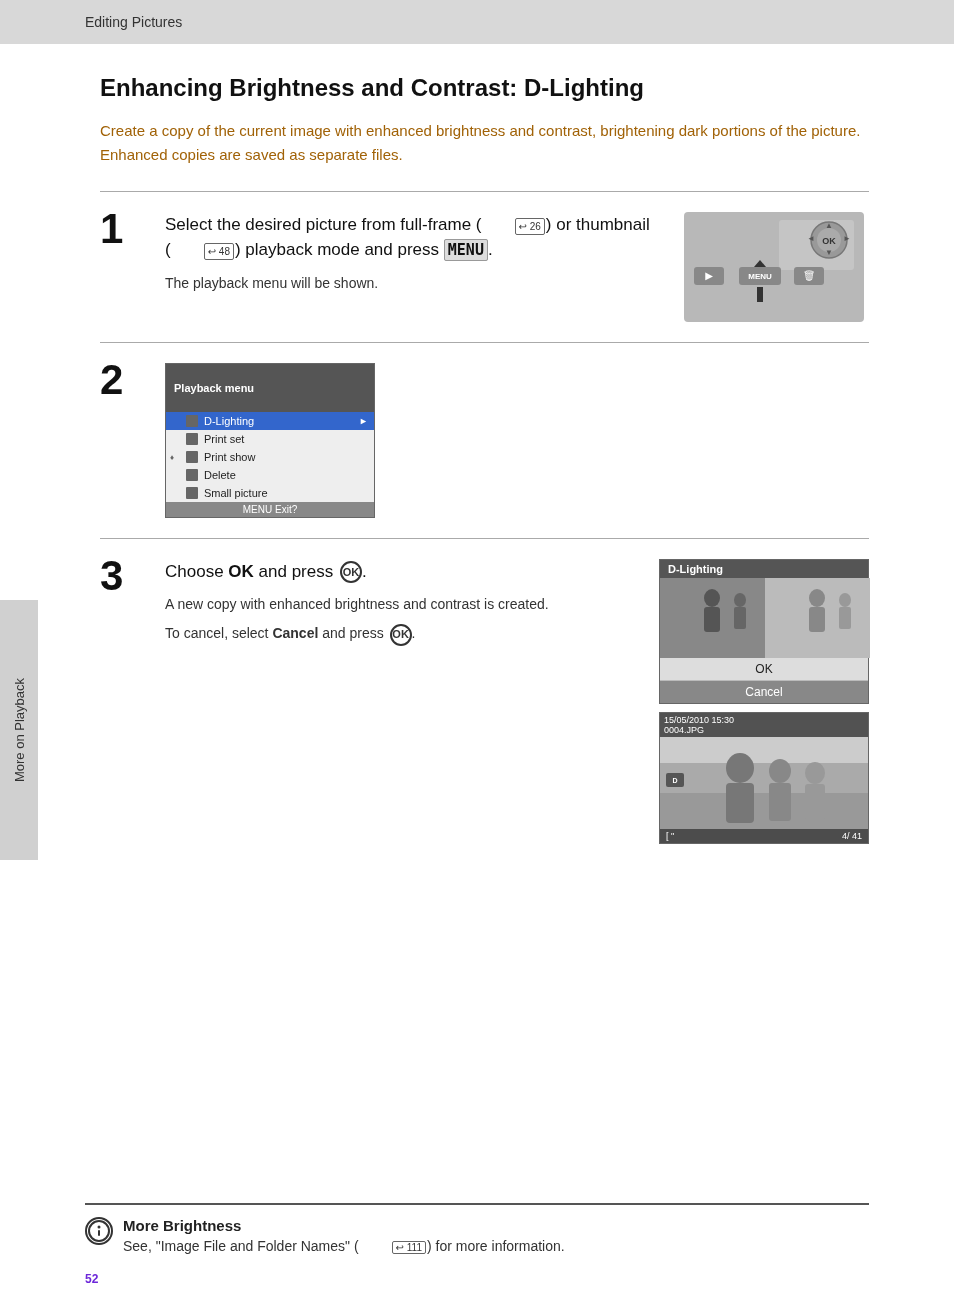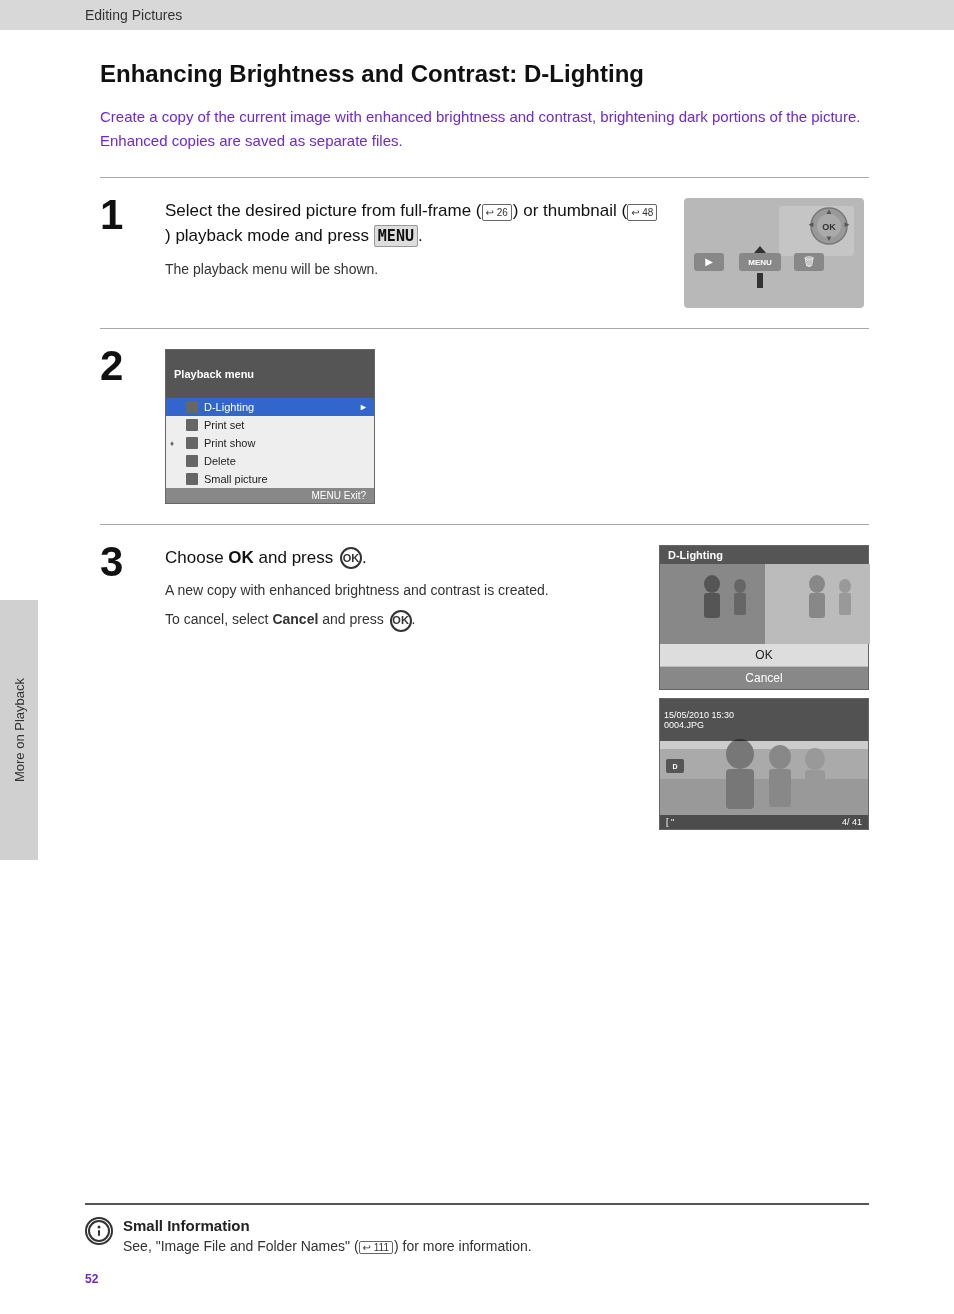--- a/index.html
+++ b/index.html
@@ -9,21 +9,21 @@
       background: #fff;
       font-family: Arial, Helvetica, sans-serif;
       font-size: 15px;
       color: #222;
       position: relative;
     }
 
     
     .header-bar {
       background: #d8d8d8;
-      padding: 7px 85px;
+      padding: 14px 85px;
       font-size: 14px;
       color: #333;
     }
 
     
     .sidebar {
       position: absolute;
       left: 0;
       top: 600px;
       width: 38px;
@@ -62,21 +62,21 @@
       font-weight: 700;
       color: #111;
       margin-bottom: 16px;
       line-height: 1.2;
     }
 
     
     .intro-text {
       font-size: 15px;
       line-height: 1.6;
-      color: #6d28d9;
+      color: #a16207;
       margin-bottom: 24px;
     }
 
     
     .divider {
       border: none;
       border-top: 1px solid #aaa;
       margin: 0;
     }
 
@@ -168,21 +168,21 @@
       position: absolute;
       right: 6px;
       font-size: 9px;
     }
     .menu-footer {
       background: #888;
       color: #fff;
       padding: 2px 8px;
       font-size: 10px;
       display: flex;
-      justify-content: flex-end;
+      justify-content: center;
     }
     .menu-icon {
       width: 12px;
       height: 12px;
       background: #666;
       border-radius: 1px;
       flex-shrink: 0;
     }
 
     
@@ -253,21 +253,21 @@
       height: 130px;
       background: #999;
       position: relative;
       display: flex;
       align-items: center;
       justify-content: center;
     }
     .playback-info-bar {
       background: rgba(0,0,0,0.6);
       color: #fff;
-      padding: 11px 4px;
+      padding: 2px 4px;
       font-size: 9px;
       position: absolute;
       top: 0;
       left: 0;
       width: 100%;
     }
     .playback-bottom-bar {
       background: rgba(0,0,0,0.5);
       color: #fff;
       padding: 2px 6px;
@@ -307,20 +307,21 @@
     }
 
     .book-ref {
       display: inline-block;
       border: 1px solid #666;
       font-size: 10px;
       padding: 0px 3px;
       border-radius: 2px;
       color: #333;
       margin-right: 1px;
+      margin-left: 33px;
     }
 
     
     .more-info-section {
       position: absolute;
       bottom: 60px;
       left: 85px;
       right: 85px;
       border-top: 2px solid #555;
       padding-top: 12px;
@@ -548,20 +549,20 @@
 
 <div class="more-info-section">
   <div class="more-info-icon">
     <svg width="24" height="24" viewBox="0 0 24 24">
       <circle cx="12" cy="12" r="10" fill="none" stroke="#333" stroke-width="2"></circle>
       <circle cx="12" cy="8" r="1.5" fill="#333"></circle>
       <rect x="11" y="11" width="2" height="6" fill="#333" rx="1"></rect>
     </svg>
   </div>
   <div class="more-info-content">
-    <div class="more-info-title">Small Information</div>
+    <div class="more-info-title">More Brightness</div>
     <div class="more-info-text">
       See, "Image File and Folder Names" (<span class="book-ref">↩ 111</span>) for more information.
     </div>
   </div>
 </div>
 
 <div class="page-number">52</div>
 
 </body></html>

